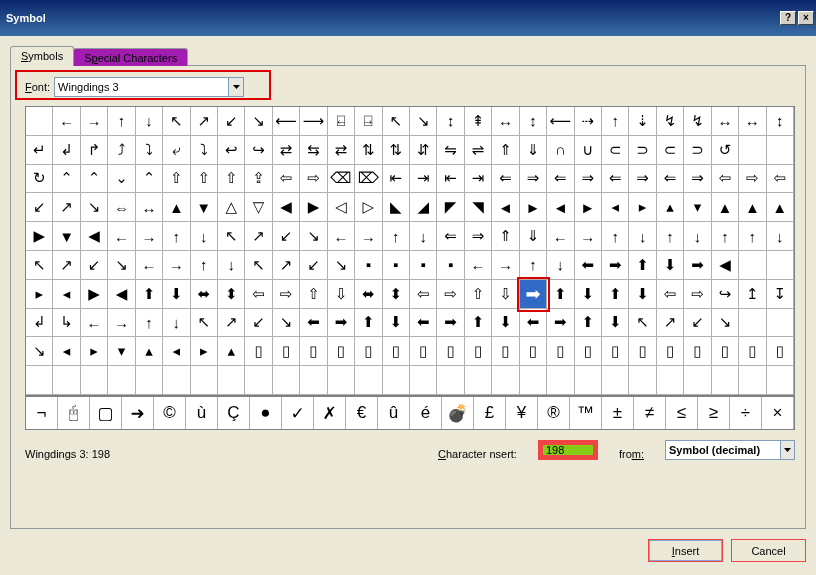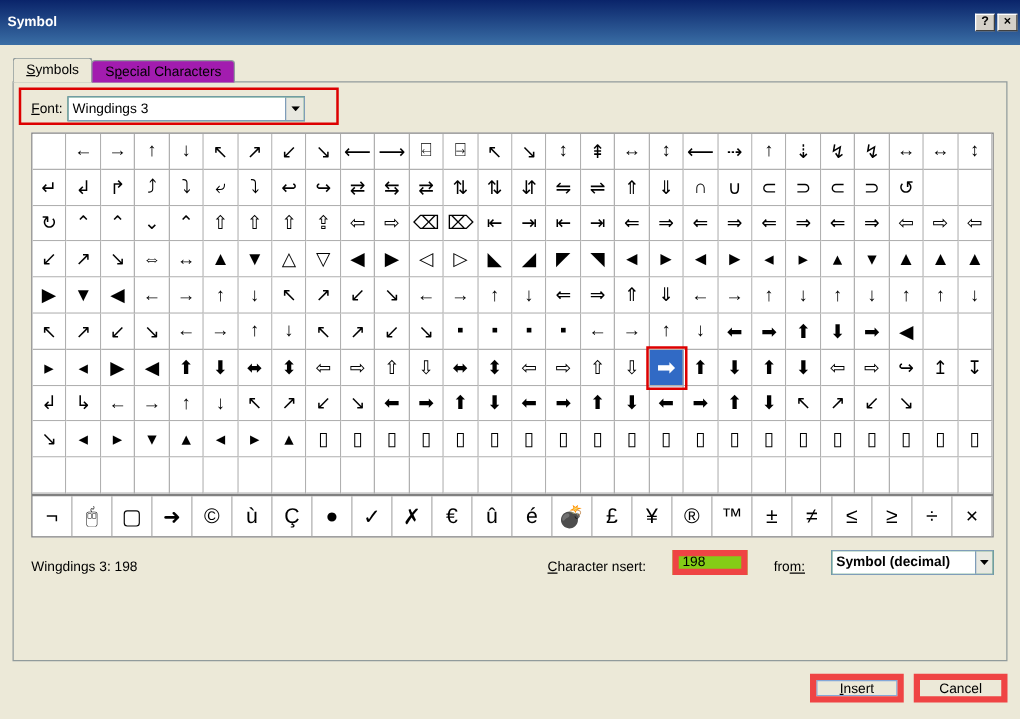--- a/index.html
+++ b/index.html
@@ -150,21 +150,21 @@
     background:#84cc16; border:5px solid #ef4444;
     height:20px; padding:2px 3px; font:inherit;
   }
   .footer {
     display:flex; justify-content:flex-end;
     padding-top:10px; gap:8px;
   }
   .wbtn {
     min-width:75px; height:23px;
     background:#ece9d8;
-    border:5px solid #ef4444;
+    border:1px solid #ef4444;
     font:inherit;
     text-align:center;
   }
   .wbtn.default {
     box-shadow: inset 0 0 0 1px #84a8d8;
   }
   svg { display:block; }
 </style>
 </head>
 <body>

